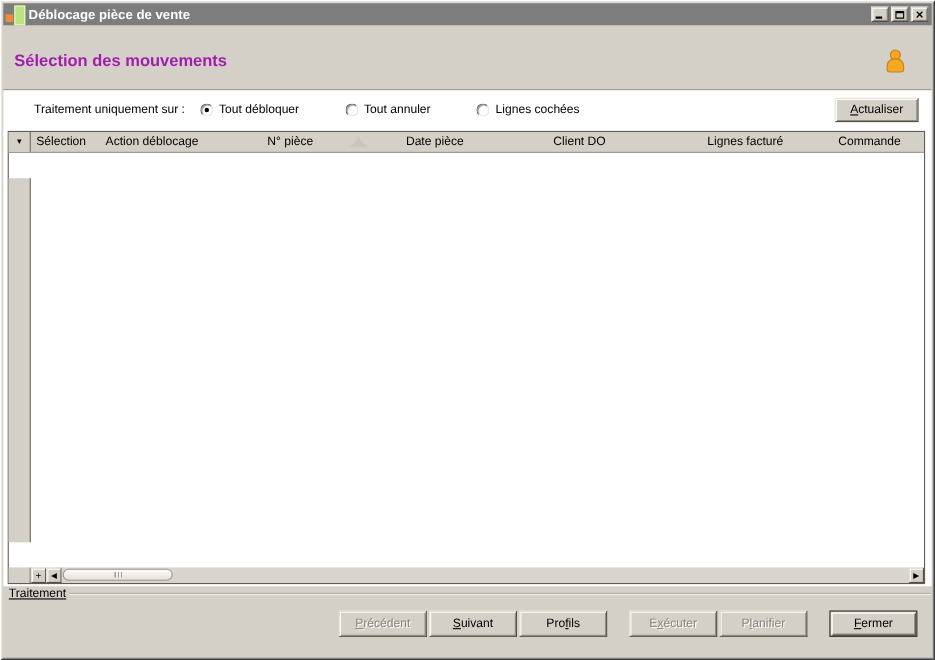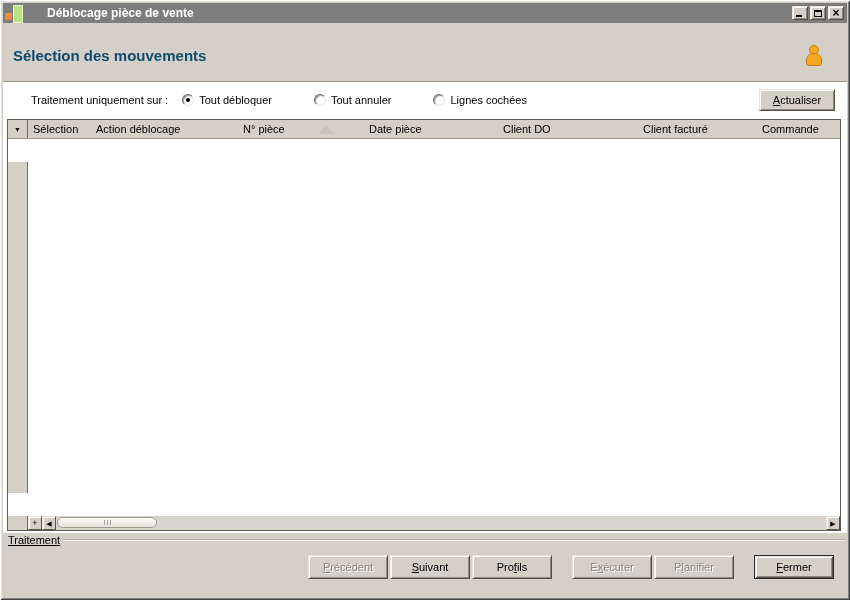--- a/index.html
+++ b/index.html
@@ -9,41 +9,41 @@
   .window {
     width:850px; height:600px; background:#d4d0c8; padding:3px;
     box-shadow: inset 1px 1px 0 #ffffff, inset -1px -1px 0 #404040,
                 inset 2px 2px 0 #e8e4dc, inset -2px -2px 0 #808080;
     display:flex; flex-direction:column;
   }
 
   
   .titlebar {
     height:20px; background:#7d7d7d; display:flex; align-items:center;
-    padding:0 3px 0 2px; flex:0 0 auto;gap:21px;
+    padding:0 3px 0 2px; flex:0 0 auto;
   }
   .app-icon { width:17px; height:16px; position:relative; margin-right:4px; }
   .app-icon::before { content:""; position:absolute; left:0; bottom:1px; width:7px; height:7px; background:#ef8a3c; }
   .app-icon::after  { content:""; position:absolute; left:8px; top:0; width:8px; height:16px; background:#b9e483; border:1px solid #e4f5c8; }
   .titlebar-text { color:#ffffff; font-weight:bold; font-size:12px; flex:1; white-space:nowrap; overflow:hidden; }
   .win-controls { display:flex; gap:2px; align-items:center; }
   .win-btn {
     width:16px; height:14px; background:#d4d0c8; position:relative; cursor:default;
     border:1px solid; border-color:#e9e5dd #55514a #55514a #e9e5dd;
     box-shadow: inset 1px 1px 0 #fff, inset -1px -1px 0 #8d897f;
     display:flex; align-items:center; justify-content:center;
     font-family:"Liberation Sans", sans-serif;
   }
   .glyph-min { position:absolute; left:3px; bottom:2px; width:6px; height:2px; background:#000; }
   .glyph-max { width:8px; height:7px; border:1px solid #000; border-top:2px solid #000; }
   .glyph-close { font-size:12px; font-weight:bold; line-height:10px; color:#000; }
 
   
   .page-header { height:58px; display:flex; align-items:center; padding:6px 25px 0 10px; flex:0 0 auto; }
-  .page-title { font-size:15px; font-weight:bold; color:#0c4a6e; flex:1; }
+  .page-title { font-size:15px; font-weight:bold; color:#a21caf; flex:1; }
   .person-icon { width:17px; height:21px; position:relative; }
   .person-icon::before {
     content:""; position:absolute; top:0; left:4px; width:8px; height:8px; border-radius:50%;
     background:#f5a822; border:1px solid #c87f1c;
   }
   .person-icon::after {
     content:""; position:absolute; bottom:0; left:1px; width:14px; height:11px;
     border-radius:7px 7px 3px 3px; background:#f5a822; border:1px solid #c87f1c;
   }
 
@@ -191,21 +191,21 @@
             <span>N° pièce</span>
             <span class="sort-tri"></span>
           </div>
         <div class="hcell c3">
             <span>Date pièce</span>
           </div>
         <div class="hcell c4">
             <span>Client DO</span>
           </div>
         <div class="hcell c5">
-            <span>Client facturé</span>
+            <span>Lignes facturé</span>
           </div>
         <div class="hcell c6">
             <span>Commande</span>
           </div>
       </div>
 
       <div class="grid-body">
         <div class="selector-strip"></div>
         <div class="rows-area"></div>
       </div>

